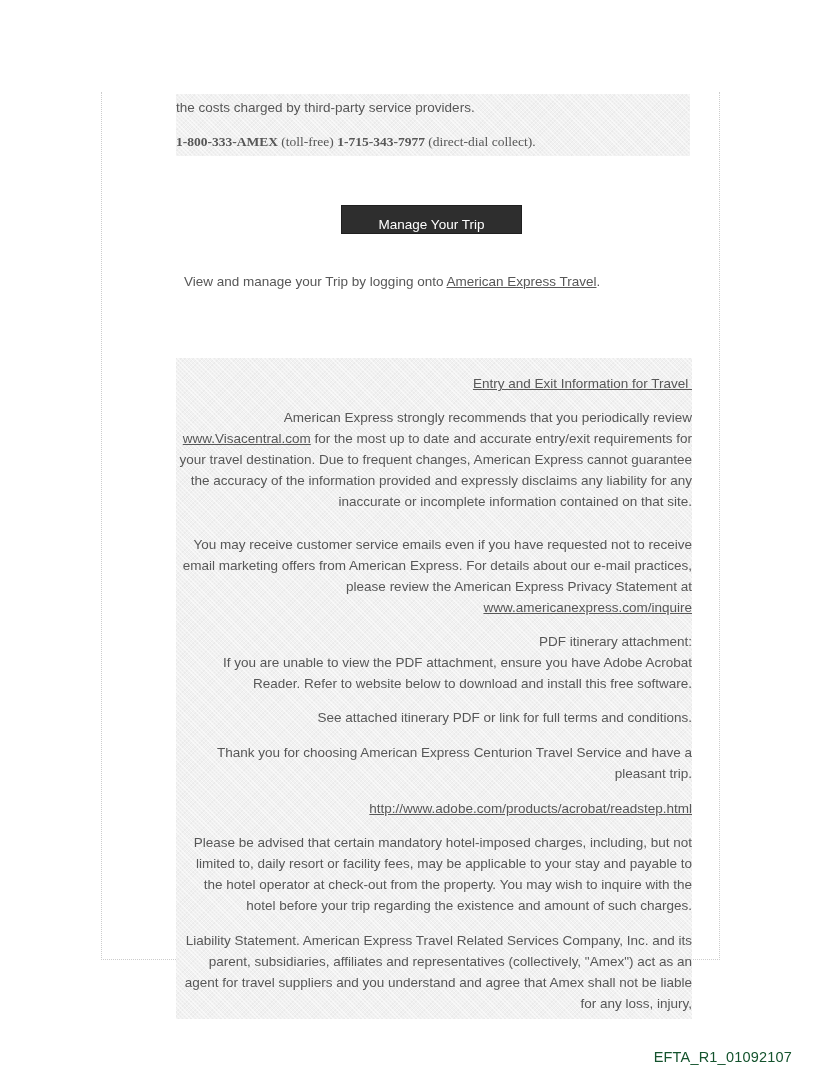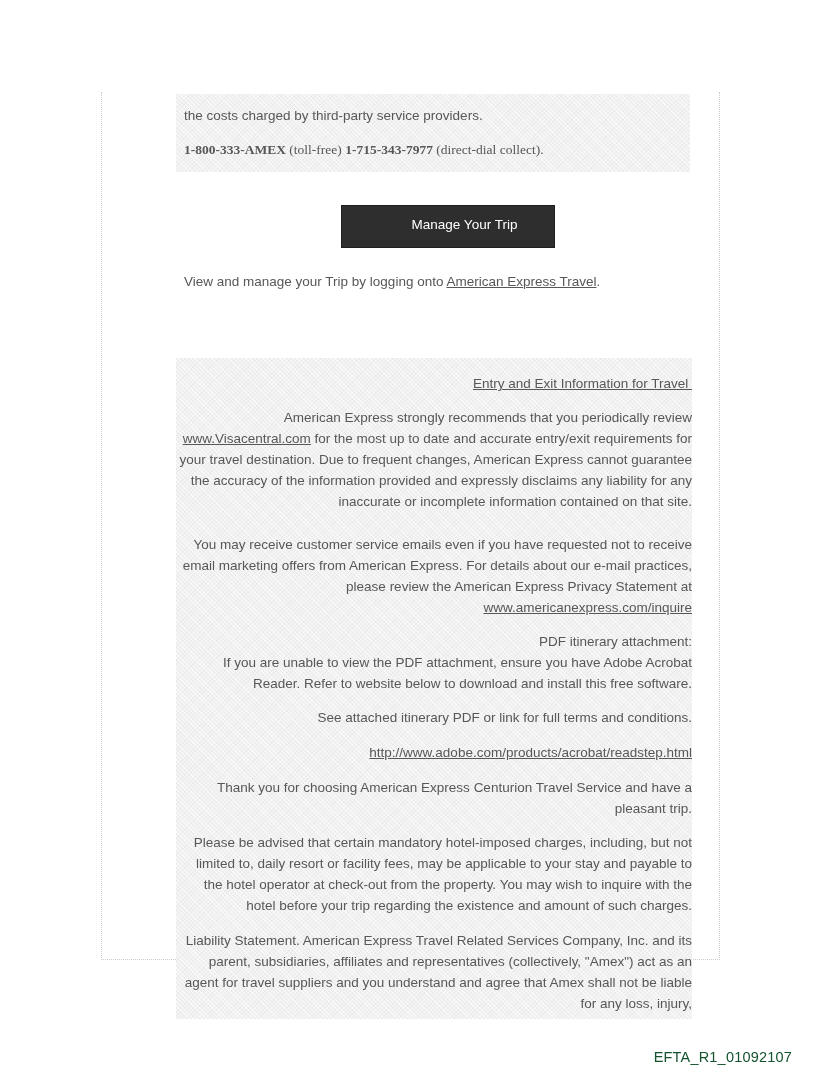--- a/index.html
+++ b/index.html
@@ -43,38 +43,37 @@
       repeating-linear-gradient(45deg, rgba(255,255,255,0.55) 0px, rgba(255,255,255,0.55) 1px, transparent 1px, transparent 3px),
       repeating-linear-gradient(-45deg, rgba(110,110,110,0.05) 0px, rgba(110,110,110,0.05) 1px, transparent 1px, transparent 3px);
   }
   #block1 {
     position: absolute;
     left: 176px;
     top: 94px;
     width: 514px;
     padding: 3px 0 4px;
   }
-  #block1 p { margin: 8px; }
+  #block1 p { margin: 0; }
   #block1 p + p { margin-top: 13px; font-family: Liberation Serif, serif; }
   strong { font-weight: bold; }
 
   #manage-btn {
     position: absolute;
     left: 341px;
     top: 205px;
     width: 181px;
-    height: 43px;
+    height: 29px;
     background: var(--button-bg, #2e2e2e);
     color: var(--button-text, #ffffff);
     font-size: 13.5px;
     line-height: 39px;
     text-align: center;
     cursor: pointer;
     box-shadow: 0 0 0 1px #1f1f1f inset;
-    padding-left: 33px;
   }
 
   #view-line {
     position: absolute;
     left: 176px;
     top: 263px;
     width: 516px;
     margin: 8px;
   }
 
@@ -131,23 +130,23 @@
 
     <p class="gap-lg"><span>You may receive customer service emails even if you have requested not to receive email marketing offers from American Express. For details about our e-mail practices, please review the American Express Privacy Statement at </span><a class="lnk">www.americanexpress.com/inquire</a></p>
 
     <p>
       <span class="blockline">PDF itinerary attachment:</span>
       <span class="blockline">If you are unable to view the PDF attachment, ensure you have Adobe Acrobat Reader. Refer to website below to download and install this free software.</span>
     </p>
 
     <p>See attached itinerary PDF or link for full terms and conditions.</p>
 
+    <p class="gap-md">Thank you for choosing American Express Centurion Travel Service and have a pleasant trip.</p>
+
     <p class="gap-md"><a class="lnk">http://www.adobe.com/products/acrobat/readstep.html</a></p>
-
-    <p class="gap-md">Thank you for choosing American Express Centurion Travel Service and have a pleasant trip.</p>
 
     <p>Please be advised that certain mandatory hotel-imposed charges, including, but not limited to, daily resort or facility fees, may be applicable to your stay and payable to the hotel operator at check-out from the property.  You may wish to inquire with the hotel before your trip regarding the existence and amount of such charges.</p>
 
     <p class="gap-md">Liability Statement.  American Express Travel Related Services Company, Inc. and its parent, subsidiaries, affiliates and representatives (collectively, "Amex") act as an agent for travel suppliers and you understand and agree that Amex shall not be liable for any loss, injury,</p>
   </div>
 
   <div class="bates">EFTA_R1_01092107</div>
 
 </div>
 

